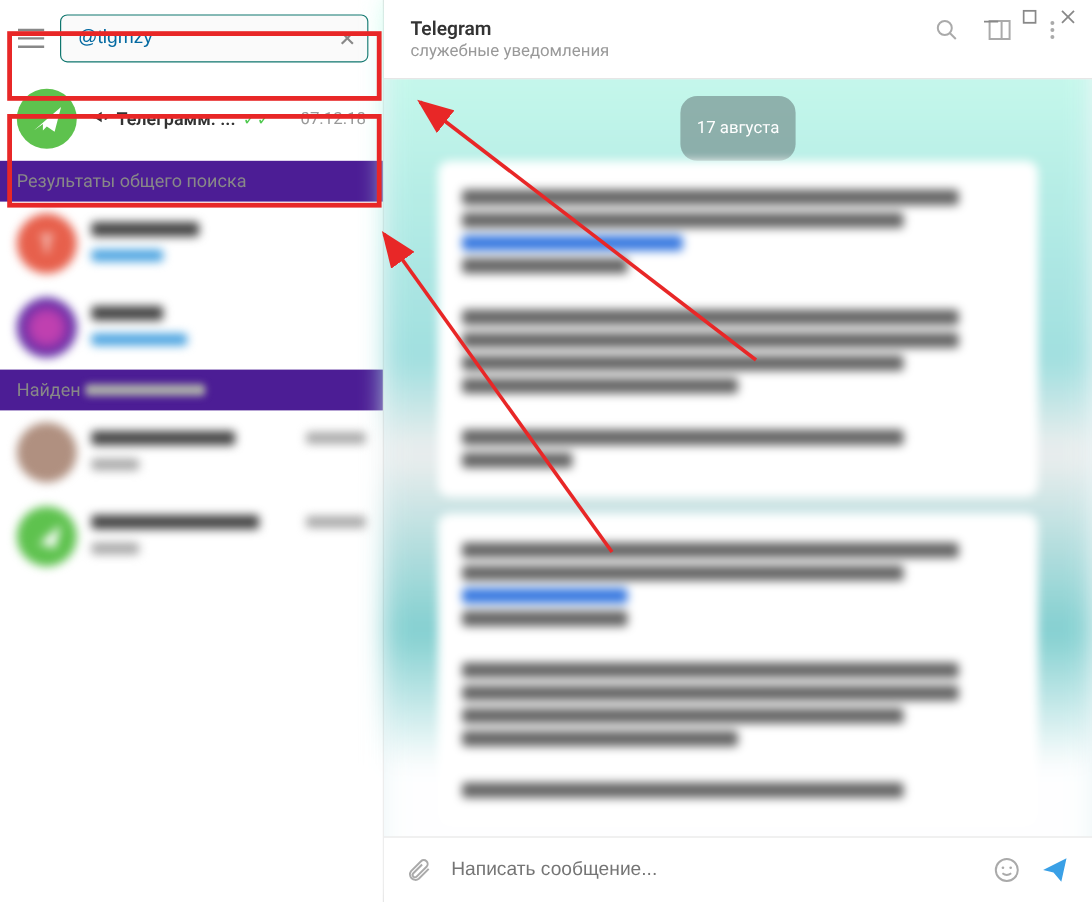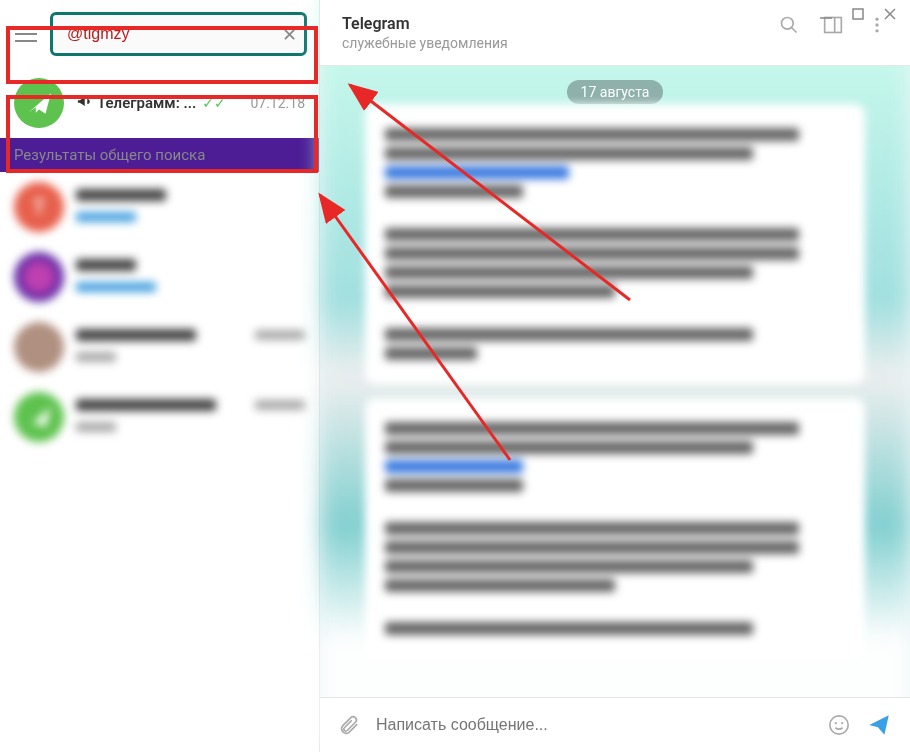--- a/index.html
+++ b/index.html
@@ -6,21 +6,21 @@
 body { font-family: -apple-system, "Segoe UI", Roboto, sans-serif; background: #fff; width: 910px; height: 752px; overflow: hidden; position: relative; }
 .app { display: flex; width: 100%; height: 100%; }
 .titlebar { position: absolute; top: 0; right: 0; display: flex; gap: 12px; padding: 4px 10px; z-index: 100; }
 .titlebar span { width: 20px; height: 20px; display: flex; align-items: center; justify-content: center; color: #888; cursor: pointer; font-size: 14px; }
 
 
 .sidebar { width: 320px; height: 100%; background: #fff; display: flex; flex-direction: column; border-right: 1px solid #e0e0e0; }
 .search-area { display: flex; align-items: center; padding: 12px 12px; gap: 10px; }
 .menu-icon { width: 28px; height: 28px; display: flex; align-items: center; justify-content: center; cursor: pointer; color: #888; }
 .search-wrap { flex: 1; position: relative; }
-.search-input { width: 100%; padding: 10px 36px 10px 14px; border: 3px solid #0f766e; border-radius: 6px; background: #fafafa; font-size: 16px; color: #b91c1c; outline: none; }
+.search-input { width: 100%; padding: 10px 36px 10px 14px; border: 1px solid #0f766e; border-radius: 6px; background: #fafafa; font-size: 16px; color: #0369a1; outline: none; }
 .clear-btn { position: absolute; right: 10px; top: 50%; transform: translateY(-50%); color: #888; cursor: pointer; font-size: 18px; }
 
 .annot-red-box-1 { position: absolute; top: 26px; left: 6px; width: 312px; height: 58px; border: 4px solid #e82727; pointer-events: none; z-index: 50; }
 .annot-red-box-2 { position: absolute; top: 95px; left: 6px; width: 312px; height: 78px; border: 4px solid #e82727; pointer-events: none; z-index: 50; }
 
 .chat-item { display: flex; align-items: center; padding: 10px 14px; gap: 12px; cursor: pointer; }
 .avatar { width: 50px; height: 50px; border-radius: 50%; display: flex; align-items: center; justify-content: center; color: #fff; font-weight: 500; font-size: 20px; flex-shrink: 0; }
 .avatar.green { background: #5ec24e; }
 .avatar.red { background: #e7604c; }
 .avatar.dog { background: #b09080; }
@@ -40,21 +40,21 @@
 
 .main { flex: 1; display: flex; flex-direction: column; background: #edf6f8; position: relative; }
 .main-bg { position: absolute; inset: 0; background: linear-gradient(180deg, #cfe 0%, #9dd 40%, #eee 50%, #7cc 70%, #fff 85%); filter: blur(10px); opacity: 0.9; }
 .main-header { position: relative; z-index: 2; background: #fff; padding: 14px 22px; display: flex; align-items: flex-start; border-bottom: 1px solid #e6e6e6; }
 .main-title { font-weight: 600; color: #333; font-size: 16px; }
 .main-sub { color: #999; font-size: 14px; margin-top: 2px; }
 .header-icons { margin-left: auto; display: flex; gap: 22px; color: #aaa; }
 .header-icons > span { cursor: pointer; display: flex; align-items: center; justify-content: center; width: 22px; height: 22px; }
 
 .msgs { position: relative; z-index: 2; flex: 1; overflow: hidden; padding: 14px 0; display: flex; flex-direction: column; align-items: center; }
-.date-badge { background: rgba(100,120,120,0.55); color: #fff; padding: 4px 14px; border-radius: 14px; font-size: 14px; }
+.date-badge { background: rgba(100,120,120,0.55); color: #fff; padding: 19px 14px; border-radius: 14px; font-size: 14px; }
 .msg-bubble { width: 500px; background: #fff; border-radius: 10px; padding: 18px 20px; margin-bottom: 14px; filter: blur(4px); }
 .msg-line { height: 13px; background: #666; border-radius: 3px; margin: 6px 0; }
 .msg-line.w90 { width: 90%; } .msg-line.w80 { width: 80%; } .msg-line.w50 { width: 50%; } .msg-line.w40 { width: 40%; } .msg-line.w30 { width: 30%; } .msg-line.w20 { width: 20%; }
 .msg-line.blue { background: #3a7ae0; }
 .msg-gap { height: 18px; }
 
 .composer { position: relative; z-index: 2; background: #fff; padding: 14px 18px; display: flex; align-items: center; gap: 16px; border-top: 1px solid #e6e6e6; }
 .composer-input { flex: 1; border: none; outline: none; font-size: 16px; color: #c2410c; background: transparent; }
 .composer .icon { color: #aaa; cursor: pointer; display: flex; }
 .send-icon { color: #3aa0e6; }
@@ -139,20 +139,23 @@
     <div class="chat-item blur-row">
       <div class="avatar imgpurple"></div>
       <div class="chat-info">
         <div class="chat-top">
             <span class="blur-text-dark" style="width:60px"></span>
           </div>
         <div style="margin-top:6px"><span class="blur-text-blue" style="width:80px"></span></div>
       </div>
     </div>
 
+    <div class="section-header">
+      <span>Найден</span><span class="blur-text-light" style="width:100px;margin-left:4px;filter:blur(3px)"></span>
+    </div>
 
     <div class="chat-item blur-row">
       <div class="avatar dog"></div>
       <div class="chat-info">
         <div class="chat-top">
             <span class="blur-text-dark" style="width:120px"></span>
             <span class="blur-text-light" style="width:50px;margin-left:auto"></span>
           </div>
         <div style="margin-top:6px"><span class="blur-text-light" style="width:40px"></span></div>
       </div>

